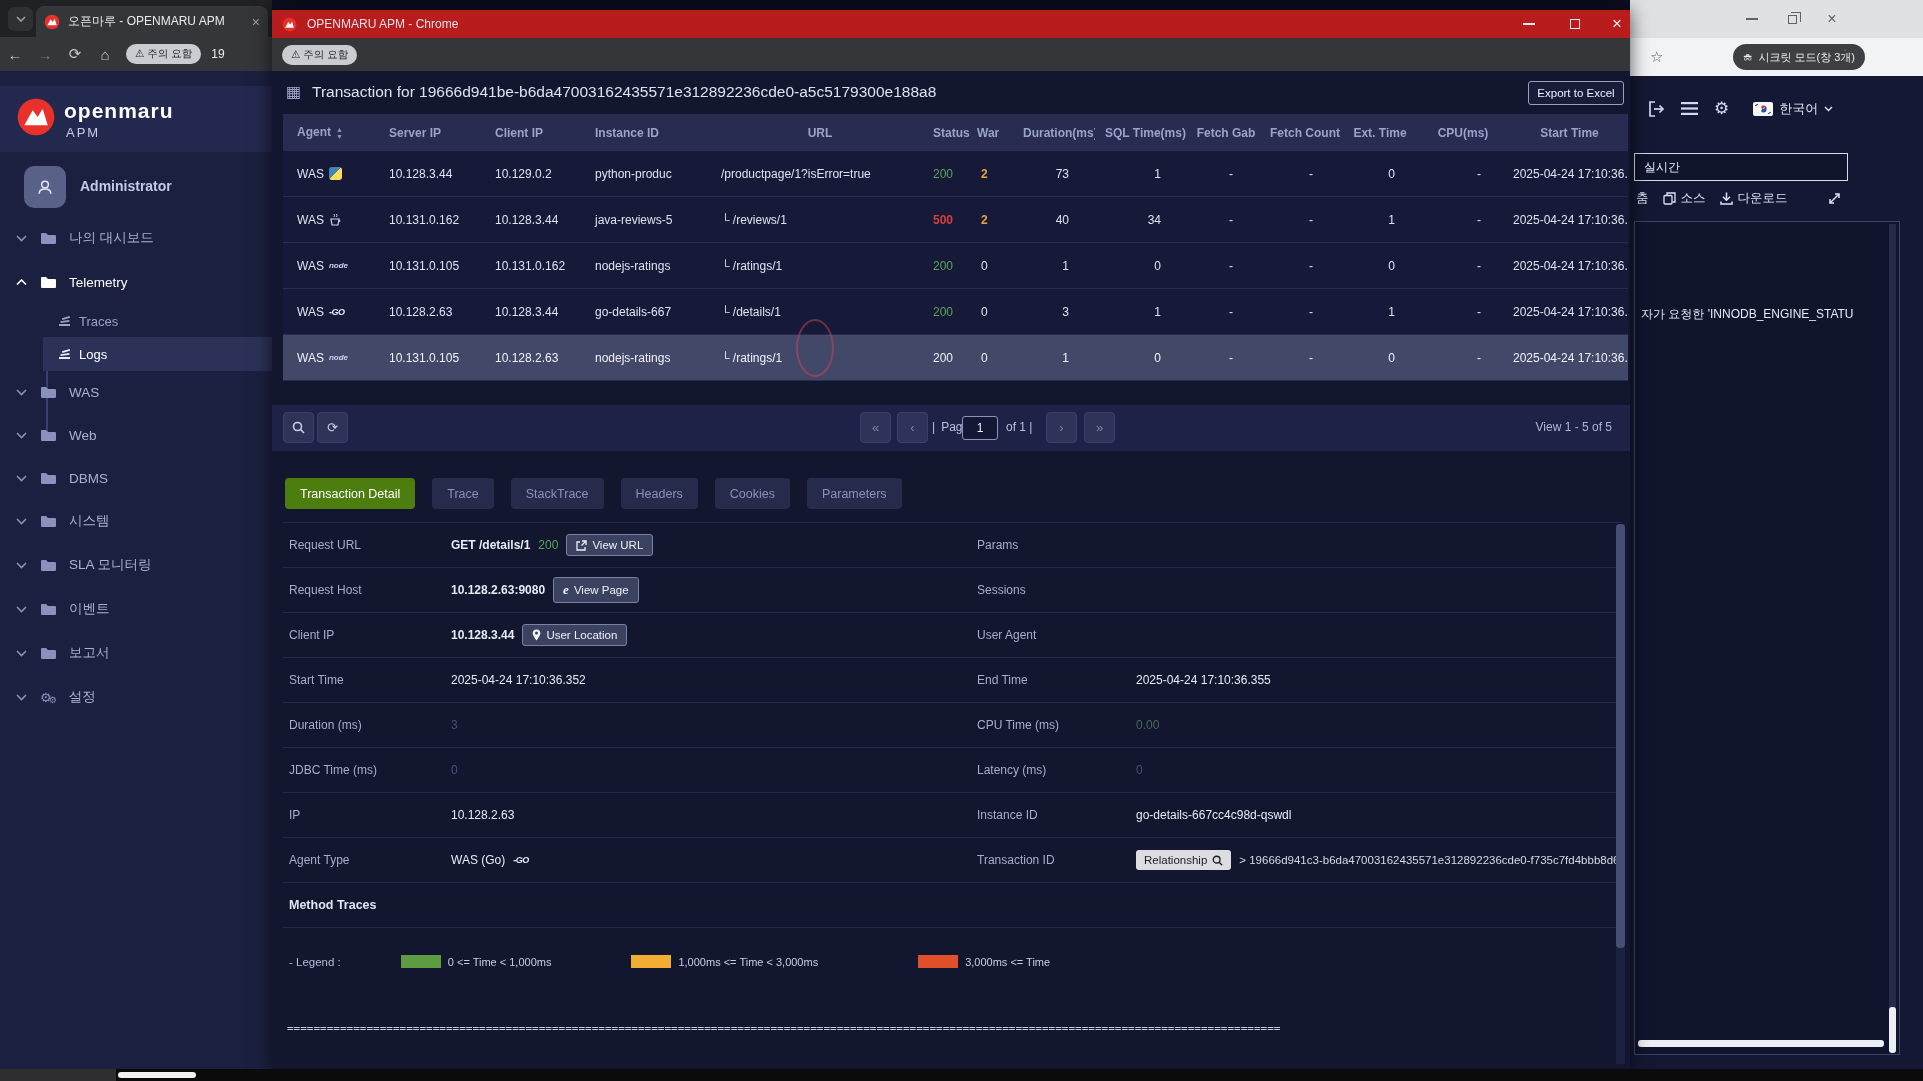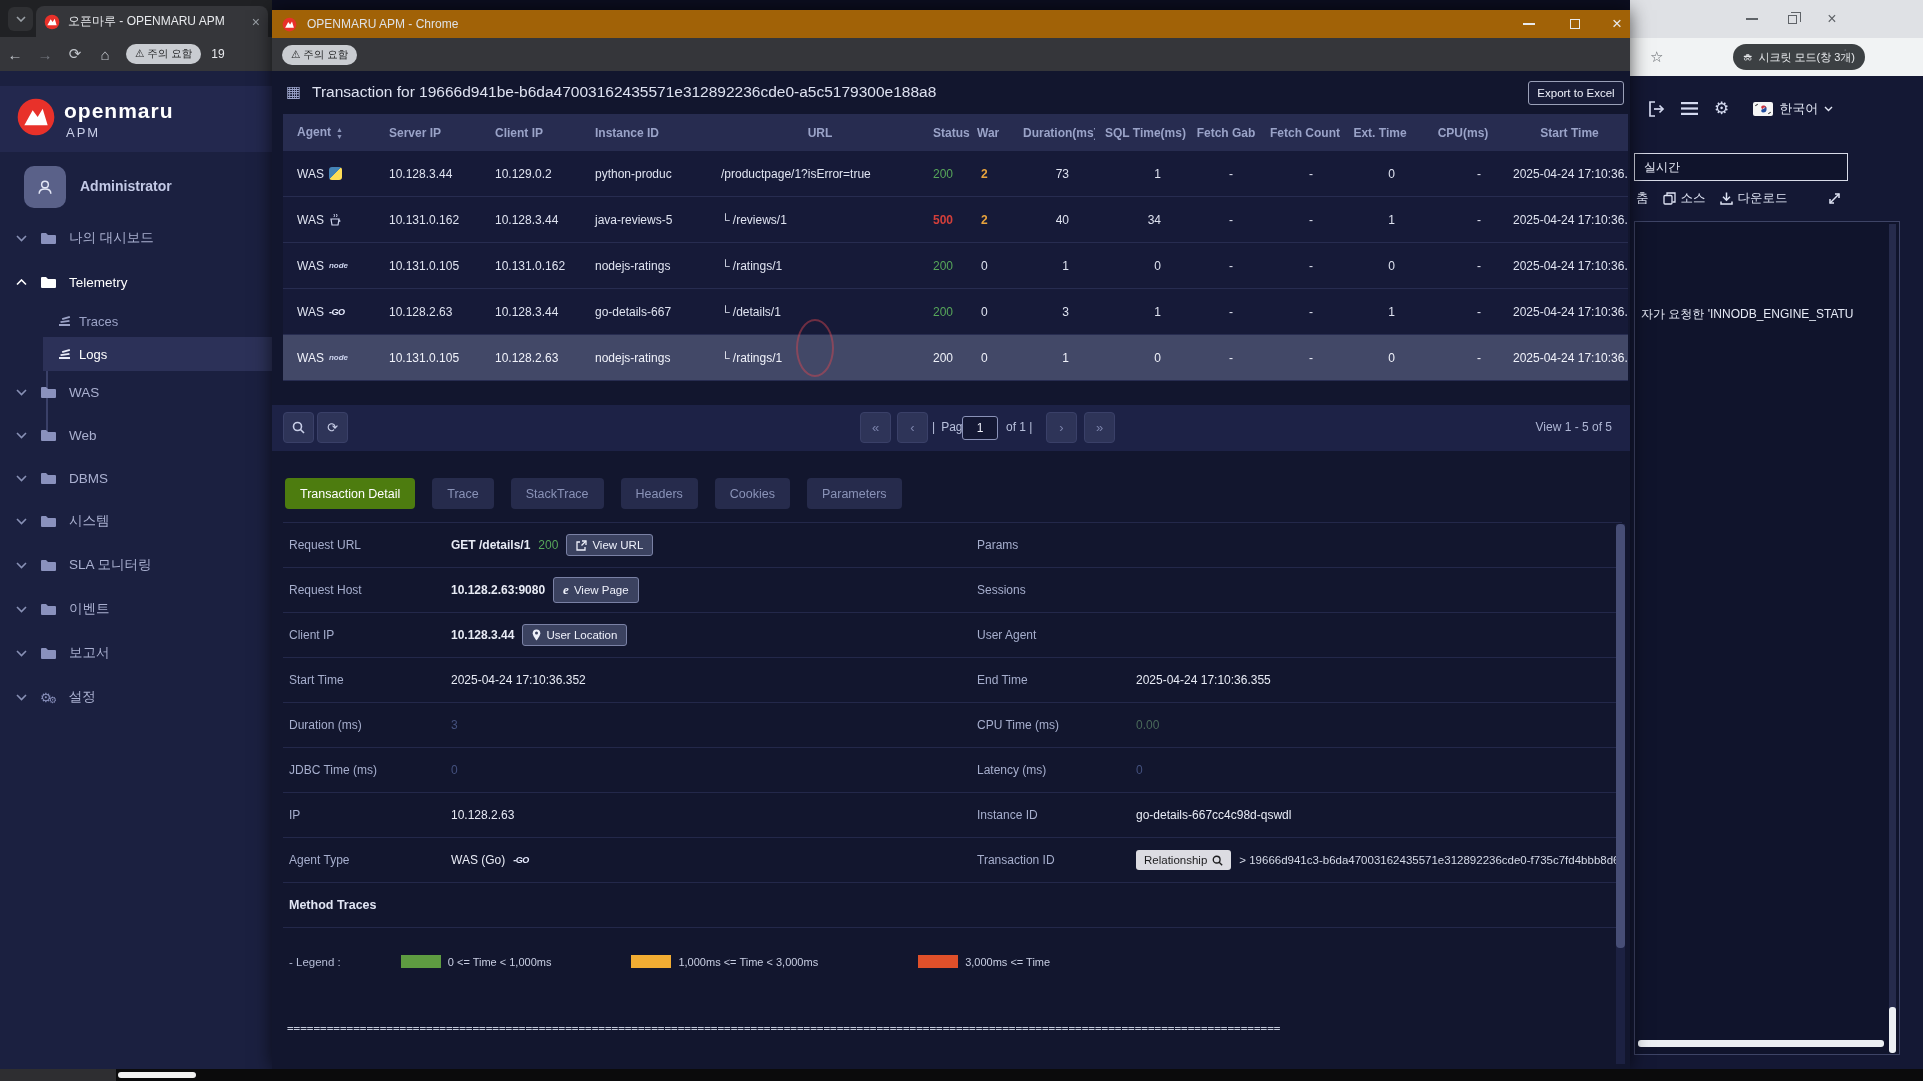--- a/index.html
+++ b/index.html
@@ -69,21 +69,21 @@
   .r-ctl { display:flex; align-items:center; gap:5px; }
   .r-panel { left:4px; top:145px; width:266px; height:834px; border:1px solid #3e4466; background:#10142c; }
   .log-line { left:6px; top:84px; color:#e6eaf6; font-size:12px; white-space:nowrap; overflow:hidden; width:252px; }
   .r-vtrack { right:3px; top:2px; width:7px; height:828px; background:#262b4c; }
   .r-vthumb { right:3px; top:785px; width:7px; height:46px; background:#eceff3; border-radius:3px; }
   .r-hbar { left:3px; bottom:7px; width:246px; height:7px; background:#eceff3; border-radius:3px; }
 
   
   .popup { left:272px; top:10px; width:1358px; height:1059px; background:#12162e;
     box-shadow:0 0 18px rgba(0,0,0,.65); }
-  .pop-titlebar { left:0; top:0; width:1358px; height:28px; background:#a16207; display:flex; align-items:center; }
+  .pop-titlebar { left:0; top:0; width:1358px; height:28px; background:#b91c1c; display:flex; align-items:center; }
   .pop-title { color:#dee1e6; font-size:12px; margin-left:10px; }
   .pop-url { left:0; top:28px; width:1358px; height:33px; background:#35363a; display:flex; align-items:center; }
   .pop-url .warn-pill { margin-left:10px; }
   .pop-url-text { color:#e8eaed; font-size:12px; margin-left:14px; white-space:nowrap; overflow:hidden; }
   .pop-content { left:0; top:61px; width:1358px; height:998px; }
   .p-head-ic { left:14px; top:11px; color:#9aa2c8; font-size:16px; }
   .p-title { left:40px; top:12px; color:#dde1f0; font-size:15.5px; }
   .export-btn { left:1256px; top:10px; width:96px; height:24px; border:1px solid #9aa0b8; border-radius:3px;
     color:#eef0fa; font-size:11.5px; display:flex; align-items:center; justify-content:center; background:#181c38; }
 

